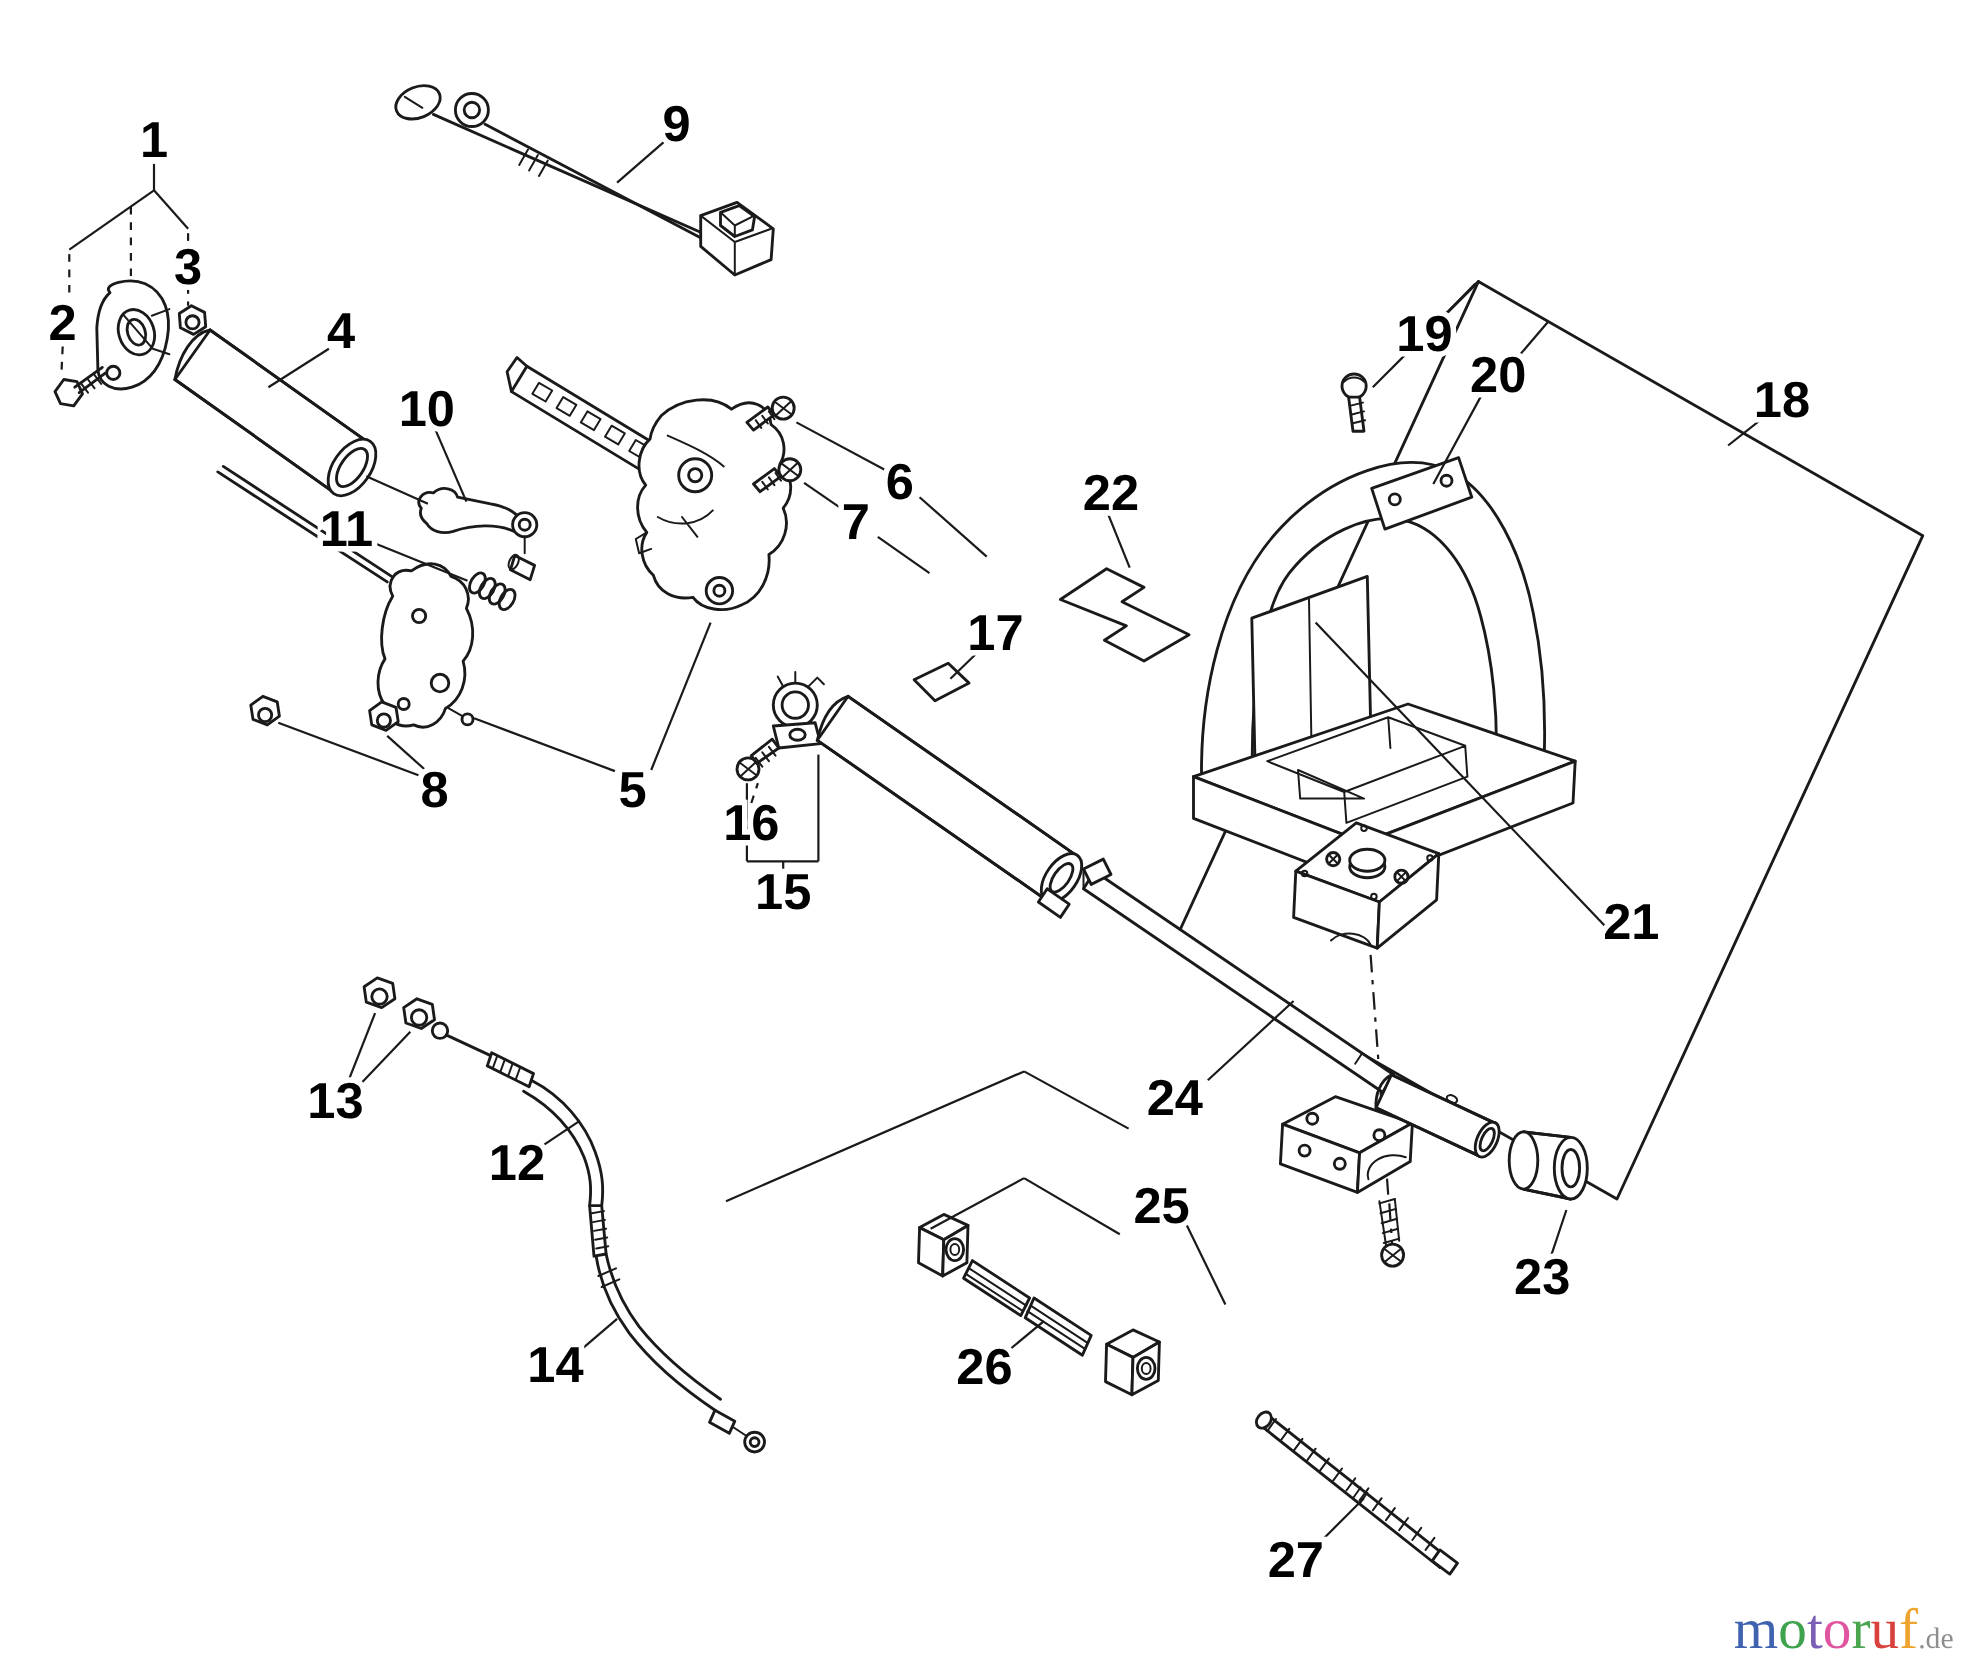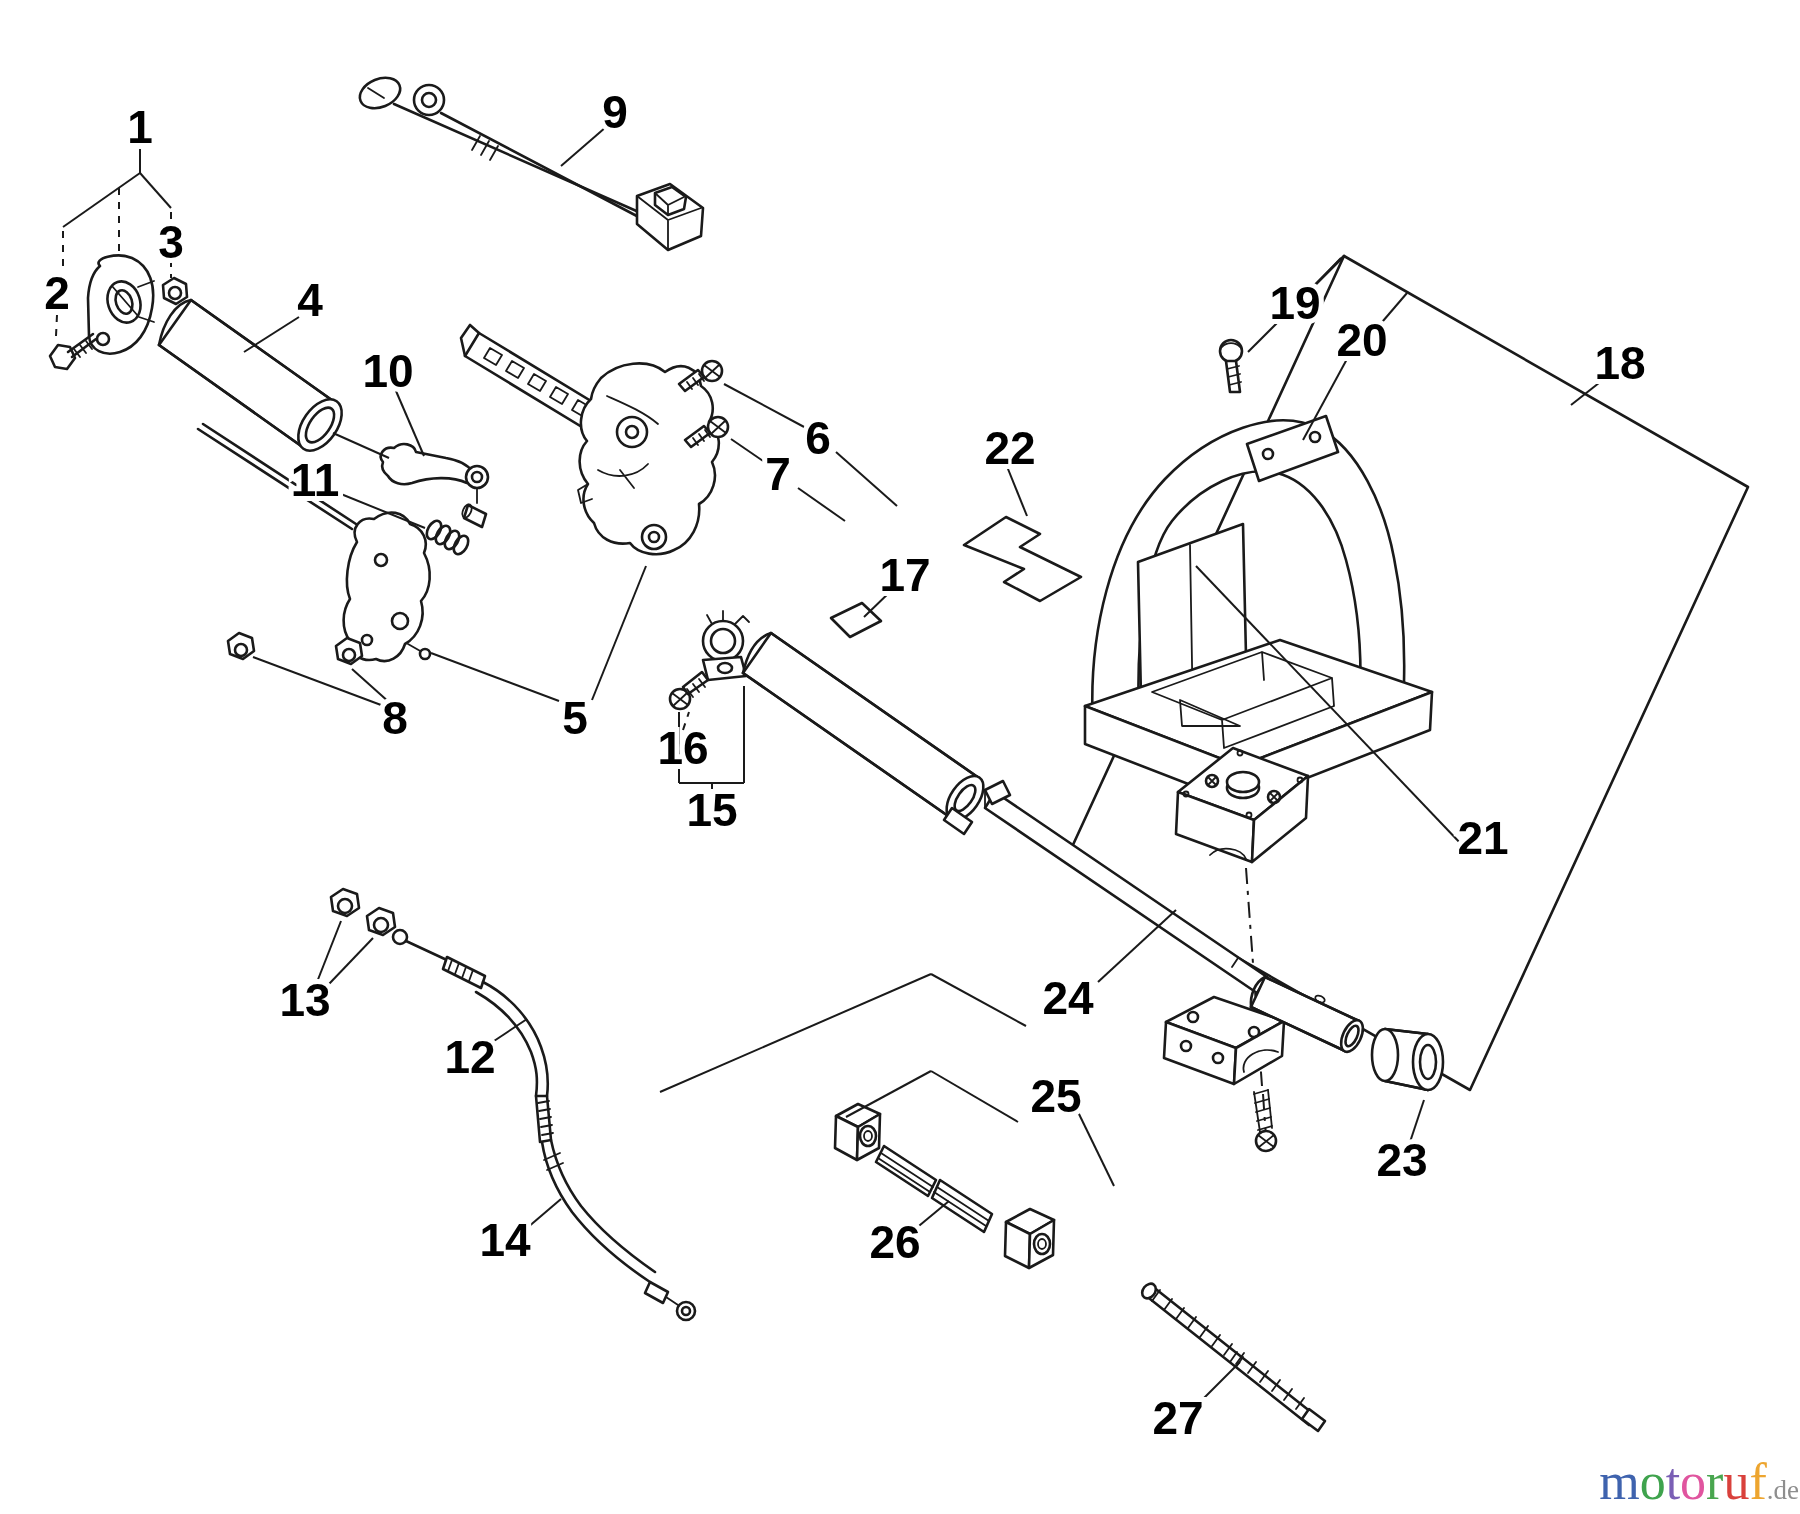--- a/index.html
+++ b/index.html
@@ -8,21 +8,21 @@
   svg{position:absolute;left:0;top:0;}
   svg *{vector-effect:non-scaling-stroke;}
   .ln, .wf{stroke:#1a1a1a;stroke-width:2.6;stroke-linecap:round;stroke-linejoin:round;fill:none;}
   .wf{fill:#ffffff;}
   .thin{stroke-width:1.8;}
   .leader{stroke:#1a1a1a;stroke-width:2;fill:none;}
   .leader.dash{stroke-dasharray:7 7;}
   .axis{stroke:#1a1a1a;stroke-width:2;fill:none;stroke-dasharray:16 7 4 7;}
   text.plabel{font-family:"Liberation Sans",sans-serif;font-weight:bold;font-size:46px;fill:#000;
     text-anchor:middle;dominant-baseline:central;paint-order:stroke;stroke:#ffffff;stroke-width:10px;}
-  #watermark{position:absolute;right:1px;bottom:6px;font-family:"Liberation Serif",serif;
+  #watermark{position:absolute;right:24px;bottom:6px;font-family:"Liberation Serif",serif;
     font-size:52px;line-height:1;user-select:none;}
   #watermark .suffix{font-size:27px;vertical-align:baseline;}
 </style>
 </head>
 <body>
 
 <div id="stage">
   <svg width="1800" height="1514" viewBox="0 0 1800 1514">
 
     <g>

